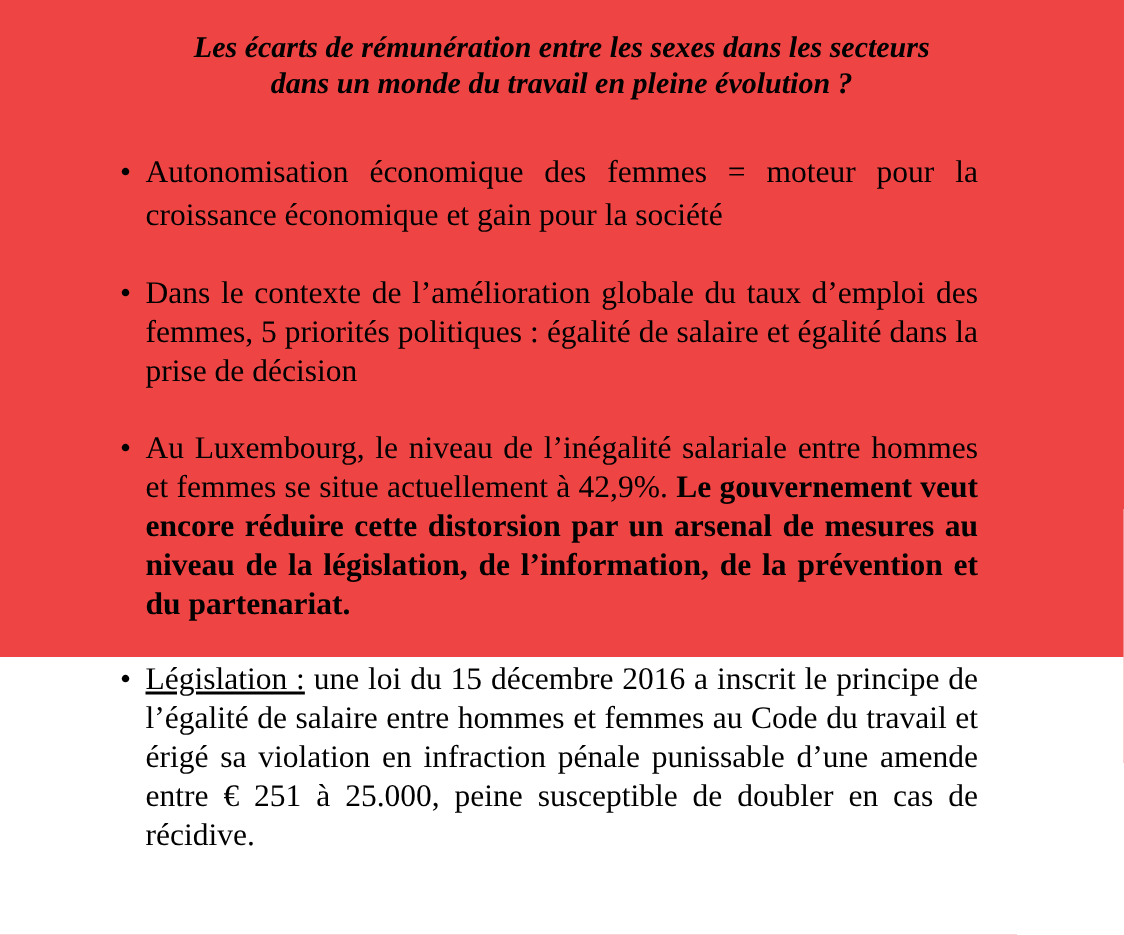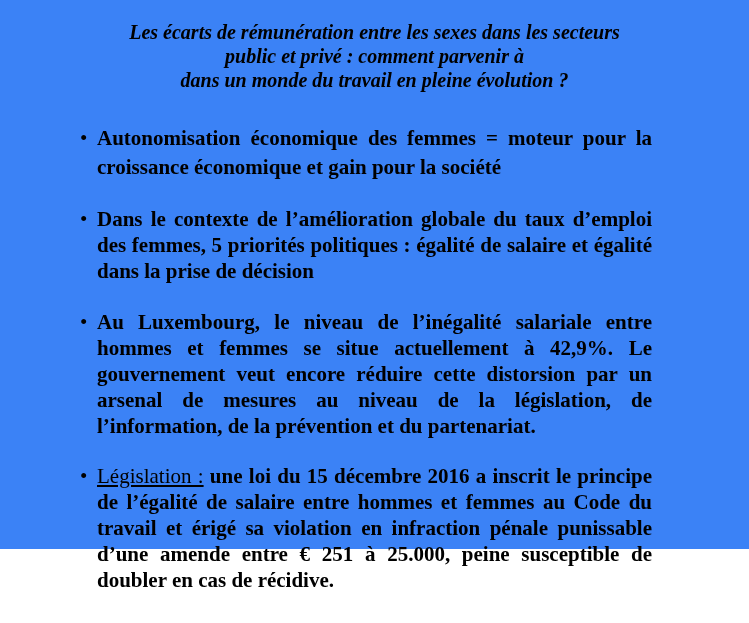--- a/index.html
+++ b/index.html
@@ -10,22 +10,22 @@
   body {
     width: 749px;
     height: 623px;
     overflow: hidden;
     font-family: "Liberation Serif", "DejaVu Serif", serif;
     color: #000000;
   }
   .page {
     position: relative;
     width: 749px;
-    height: 549px;
-    background: #3b82f6;
+    height: 438px;
+    background: #ef4444;
   }
   .title {
     margin: 0;
     padding: 20px 40px 0 40px;
     text-align: center;
     font-size: 20px;
     line-height: 24px;
     font-weight: bold;
     font-style: italic;
   }
@@ -46,32 +46,31 @@
     position: absolute;
     left: -17px;
     top: 0;
     font-size: 21px;
     line-height: inherit;
   }
   .b1 { line-height: 29px; margin-bottom: 24px; }
   .b2 { line-height: 26px; margin-bottom: 25px; }
   .b3 { line-height: 26px; margin-bottom: 24px; }
   .b4 { line-height: 26px; margin-bottom: 0; }
-  .seg-normal { font-weight: bold; }
+  .seg-normal { font-weight: normal; }
   .seg-bold { font-weight: bold; }
   .seg-underline { text-decoration: underline; }
 </style>
 </head>
 <body>
 
 <div class="page">
 
   <h1 class="title">
     <span class="title-line">Les écarts de rémunération entre les sexes dans les secteurs</span>
-    <span class="title-line">public et privé : comment parvenir à</span>
     <span class="title-line">dans un monde du travail en pleine évolution ?</span>
   </h1>
 
   <ul class="bullet-list">
 
     <li class="bullet-item b1">
       <span class="marker">•</span>
       <span class="seg-normal">Autonomisation économique des femmes = moteur pour la croissance économique et gain pour la société</span>
     </li>
 

